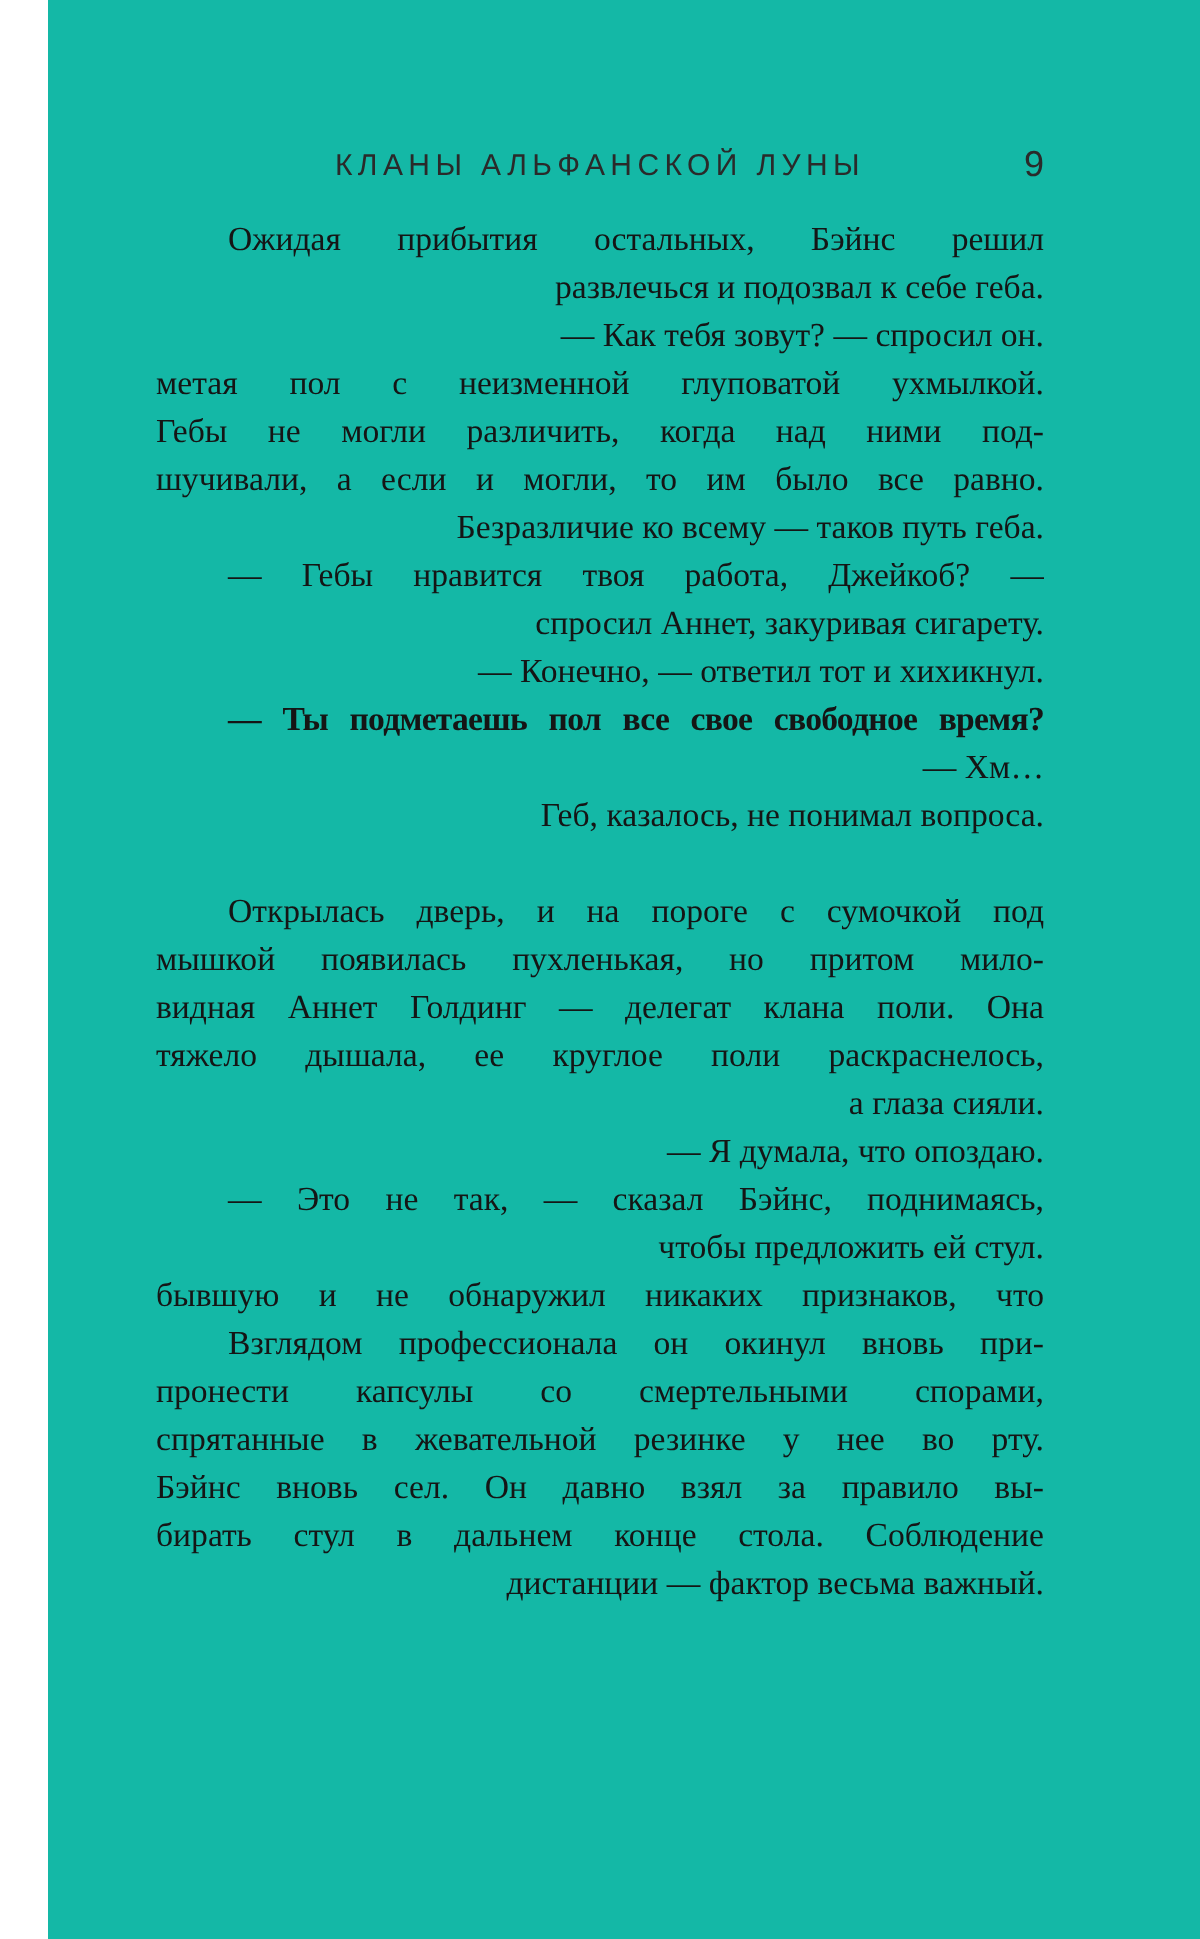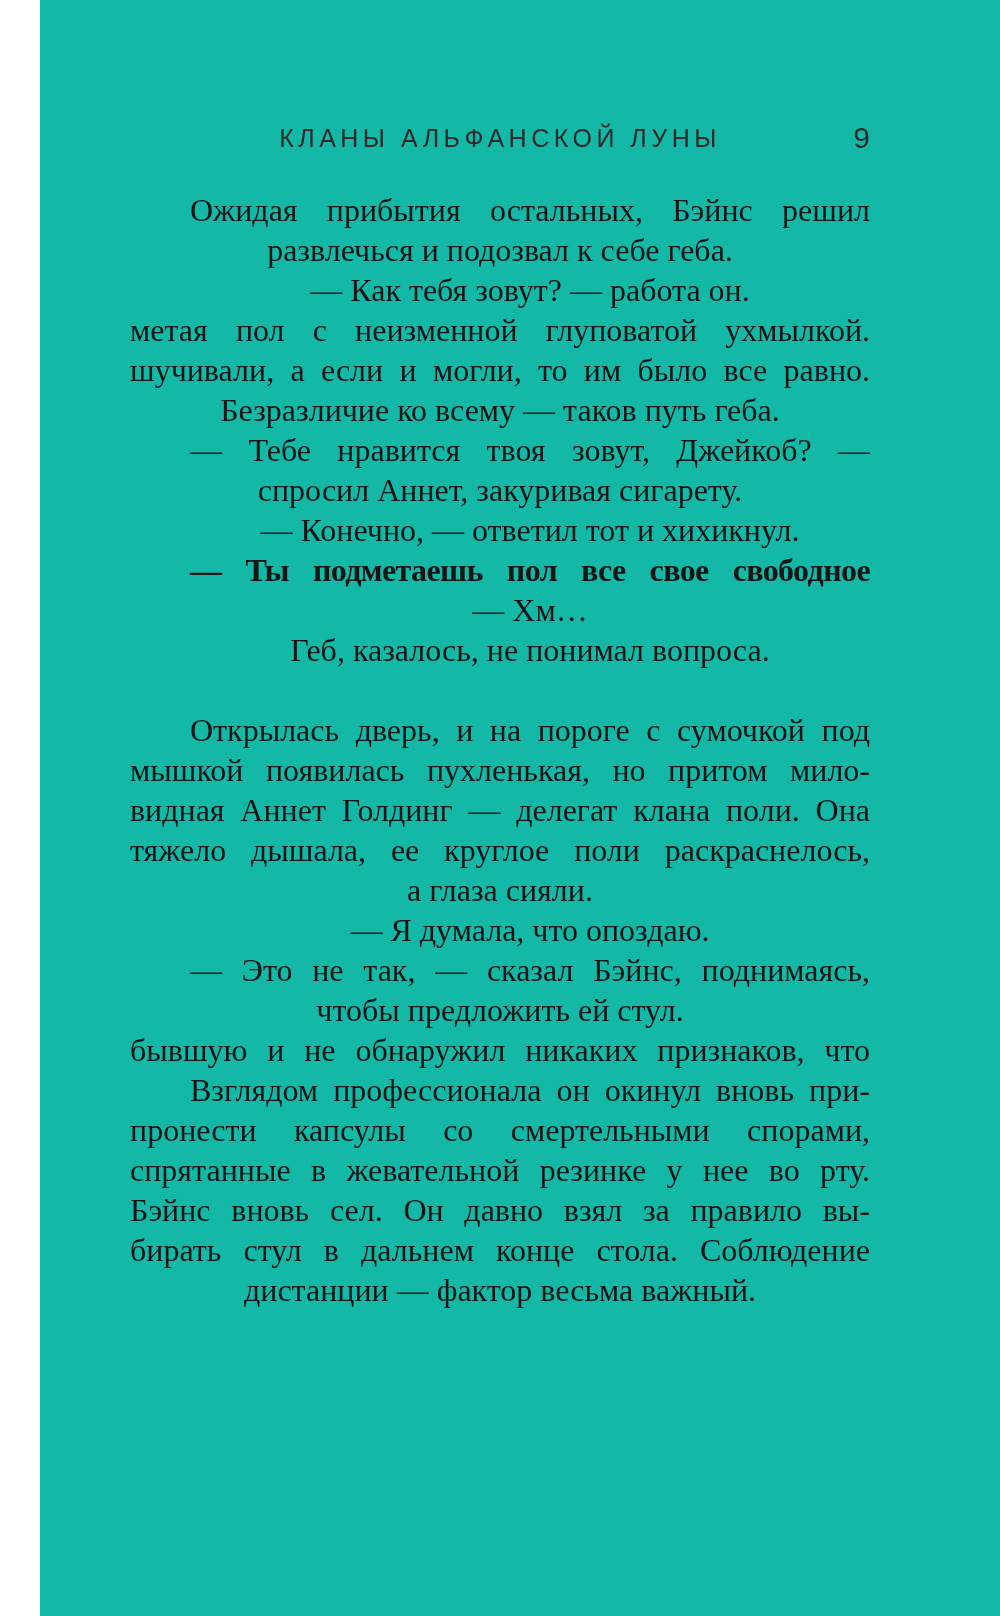--- a/index.html
+++ b/index.html
@@ -37,32 +37,32 @@
     right: 0;
     top: 0;
     line-height: 40px;
     font-size: 30px;
     letter-spacing: 0;
     color: #2a2a2a;
   }
   .text-body {
     position: absolute;
     left: 90px;
-    top: 190px;
+    top: 180px;
     width: 740px;
-    font-size: 32px;
+    font-size: 28px;
     line-height: 40px;
   }
   .line {
     height: 40px;
     overflow: hidden;
   }
   .line.nojust {
     white-space: nowrap;
-    text-align: center;
+    text-align: right;
   }
   .line.justify {
     text-align: justify;
   }
   
   .line.justify::after {
     content: "";
     display: inline-block;
     width: 100%;
     height: 0;
@@ -83,25 +83,26 @@
 
 <div class="page">
   <header class="running-header">
     <span>КЛАНЫ АЛЬФАНСКОЙ ЛУНЫ</span>
     <span class="page-number">9</span>
   </header>
 
   <main class="text-body" id="text-body">
       <div class="line indent justify">Ожидая прибытия остальных, Бэйнс решил</div>
       <div class="line nojust">развлечься и подозвал к себе геба.</div>
-      <div class="line indent nojust">— Как тебя зовут? — работа он.</div>
+      <div class="line indent nojust">— Как тебя зовут? — спросил он.</div>
       <div class="line justify">метая пол с неизменной глуповатой ухмылкой.</div>
+      <div class="line justify">Гебы не могли различить, когда над ними под-</div>
       <div class="line justify">шучивали, а если и могли, то им было все равно.</div>
       <div class="line nojust">Безразличие ко всему — таков путь геба.</div>
-      <div class="line indent justify">— Тебе нравится твоя зовут, Джейкоб? —</div>
+      <div class="line indent justify">— Гебы нравится твоя работа, Джейкоб? —</div>
       <div class="line nojust">спросил Аннет, закуривая сигарету.</div>
       <div class="line indent nojust">— Конечно, — ответил тот и хихикнул.</div>
       <div class="line indent justify tight">— Ты подметаешь пол все свое свободное время?</div>
       <div class="line indent nojust">— Хм…</div>
       <div class="line indent nojust">Геб, казалось, не понимал вопроса.</div>
       <div class="line indent justify gap">Открылась дверь, и на пороге с сумочкой под</div>
       <div class="line justify">мышкой появилась пухленькая, но притом мило-</div>
       <div class="line justify">видная Аннет Голдинг — делегат клана поли. Она</div>
       <div class="line justify">тяжело дышала, ее круглое поли раскраснелось,</div>
       <div class="line nojust">а глаза сияли.</div>

